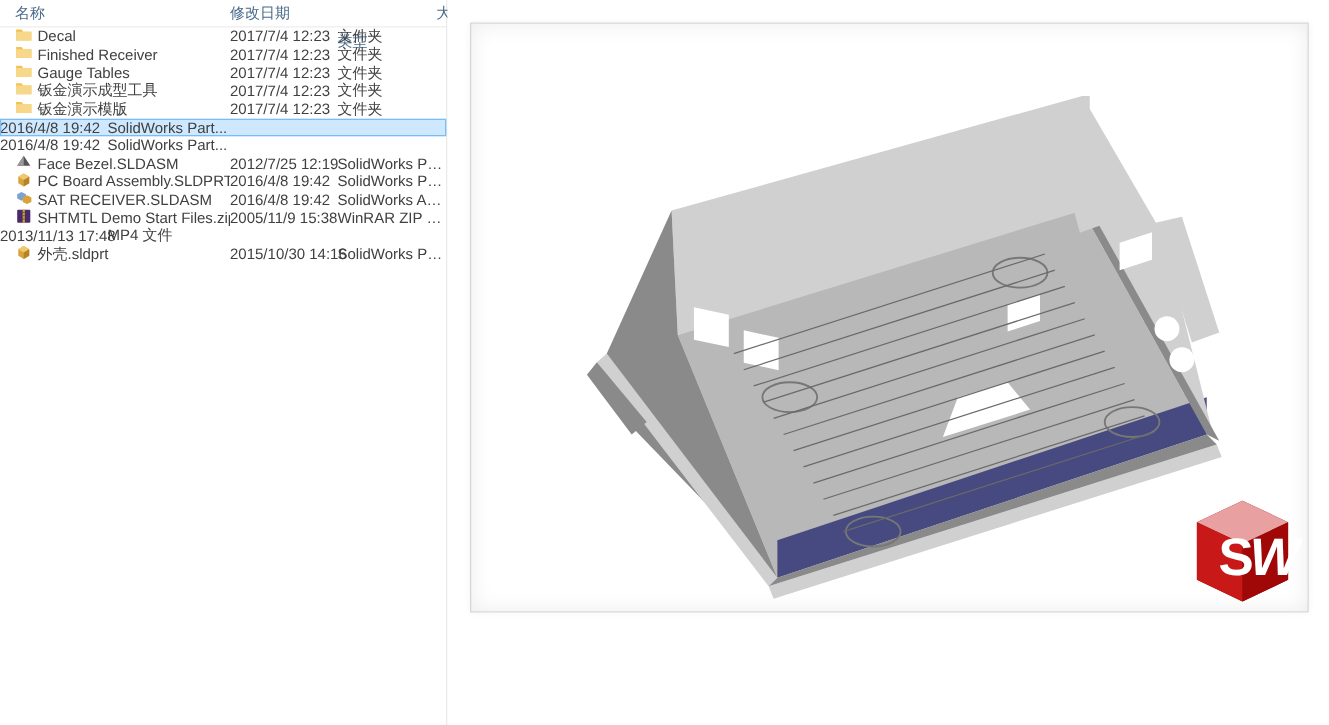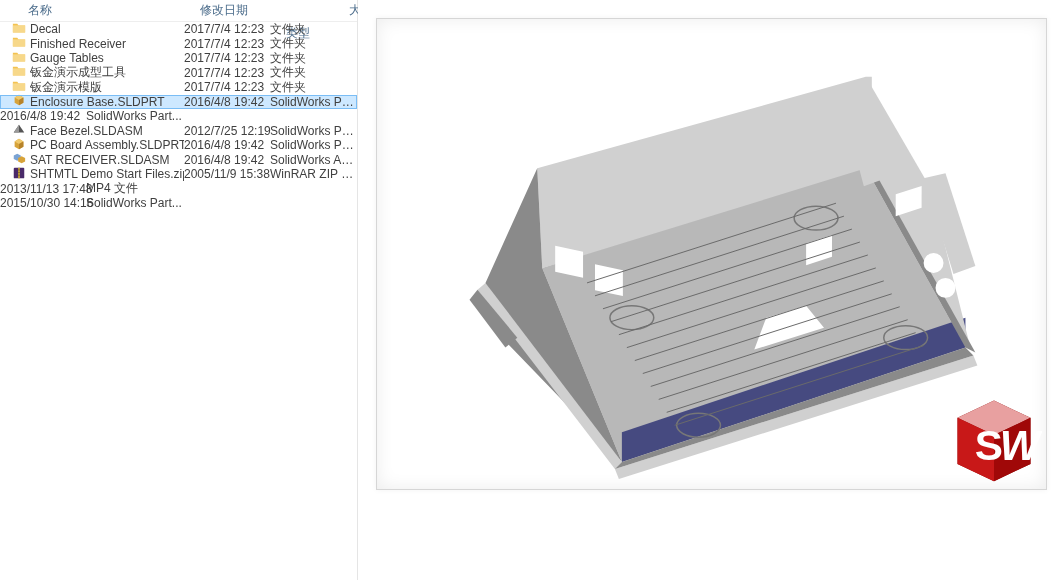--- a/index.html
+++ b/index.html
@@ -19,21 +19,21 @@
   background: #fff;
 }
 .file-header {
   display: flex;
   height: 22px;
   color: #4a6b8a;
   font-size: 12px;
   align-items: center;
   border-bottom: 1px solid #eee;
 }
-.col-name { width: 184px; padding-left: 12px; margin-left: 16px; }
+.col-name { width: 184px; padding-left: 12px; }
 .col-date { width: 86px; }
 .col-type { flex: 1; margin-top: 46px; }
 .col-extra { width: 8px; text-align: right; padding-right: 2px; }
 .file-list { }
 .file-row {
   display: flex;
   height: 14.5px;
   align-items: center;
   font-size: 12px;
   color: #404040;
@@ -136,28 +136,20 @@
           <span><svg class="icon" viewBox="0 0 16 16">
               <path fill="#f3c250" d="M1 3h5l1.5 2H15v8H1z"></path>
               <path fill="#f7d88a" d="M1 5h14v8H1z"></path>
             </svg></span>
           <span>钣金演示模版</span>
         </div>
         <div class="c-date">2017/7/4 12:23</div>
         <div class="c-type">文件夹</div>
       </div>
       <div class="file-row selected">
-        <div class="c-name">
-          <span><svg class="icon" viewBox="0 0 16 16">
-              <polygon fill="#d7a33a" points="3,5 8,2 13,5 13,11 8,14 3,11"></polygon>
-              <polygon fill="#f0c96c" points="3,5 8,2 13,5 8,8"></polygon>
-              <polygon fill="#b6832a" points="13,5 8,8 8,14 13,11"></polygon>
-            </svg></span>
-          <span>Enclosure Base.SLDPRT</span>
-        </div>
         <div class="c-date">2016/4/8 19:42</div>
         <div class="c-type">SolidWorks Part...</div>
       </div>
       <div class="file-row">
         <div class="c-date">2016/4/8 19:42</div>
         <div class="c-type">SolidWorks Part...</div>
       </div>
       <div class="file-row">
         <div class="c-name">
           <span><svg class="icon" viewBox="0 0 16 16">
@@ -204,20 +196,28 @@
           <span>SHTMTL Demo Start Files.zip</span>
         </div>
         <div class="c-date">2005/11/9 15:38</div>
         <div class="c-type">WinRAR ZIP 压缩...</div>
       </div>
       <div class="file-row">
         <div class="c-date">2013/11/13 17:48</div>
         <div class="c-type">MP4 文件</div>
       </div>
       <div class="file-row">
+        <div class="c-name">
+          <span><svg class="icon" viewBox="0 0 16 16">
+              <polygon fill="#d7a33a" points="3,5 8,2 13,5 13,11 8,14 3,11"></polygon>
+              <polygon fill="#f0c96c" points="3,5 8,2 13,5 8,8"></polygon>
+              <polygon fill="#b6832a" points="13,5 8,8 8,14 13,11"></polygon>
+            </svg></span>
+          <span>外壳.sldprt</span>
+        </div>
         <div class="c-date">2015/10/30 14:16</div>
         <div class="c-type">SolidWorks Part...</div>
       </div>
     </div>
 </div>
 
 <div class="preview-panel">
   <div class="preview-box">
     
     <svg viewBox="0 0 670 472" width="100%" height="100%">

